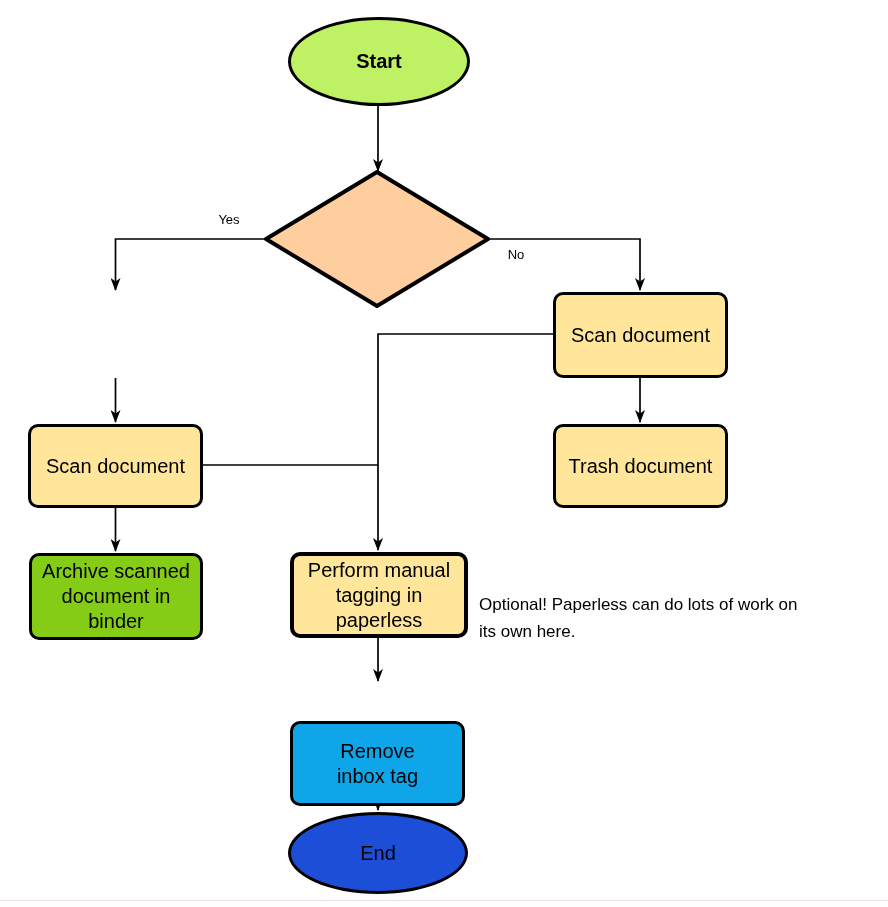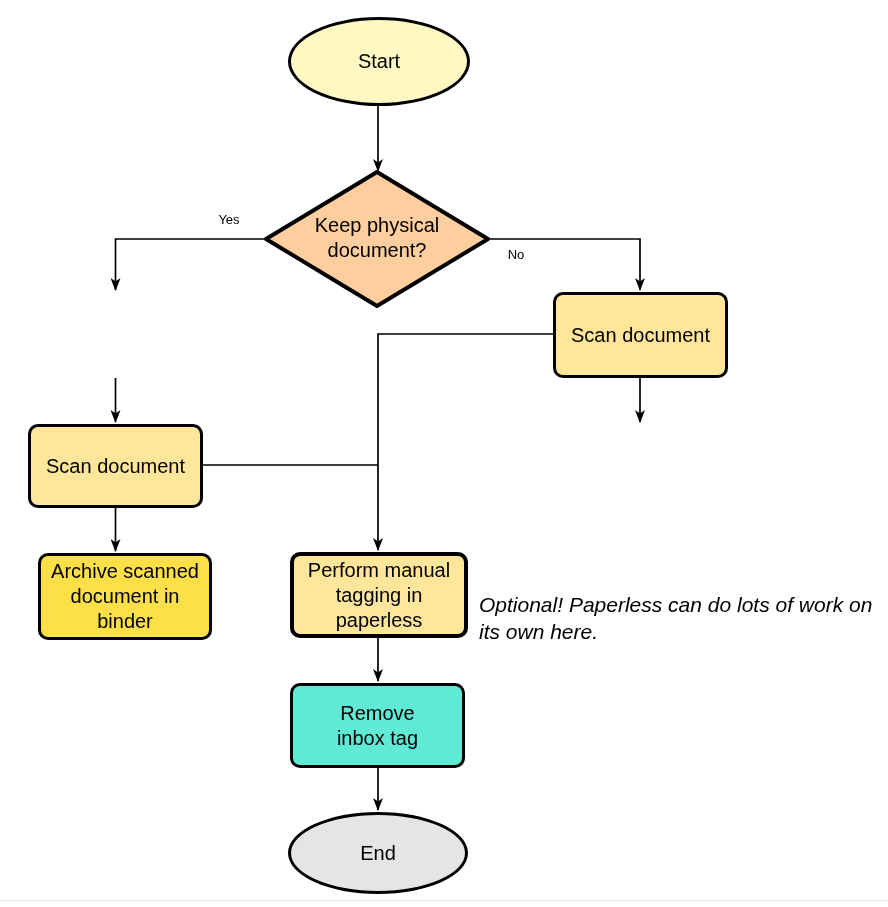--- a/index.html
+++ b/index.html
@@ -21,21 +21,21 @@
     position:absolute;left:277px;top:213px;width:200px;text-align:center;
     font-size:20px;line-height:25px;white-space:pre-line;
   }
   .edge-label{
     position:absolute;top:208px;font-size:13px;line-height:23px;text-align:center;
   }
   .edge-label.yes{left:205px;width:48px;}
   .edge-label.no{left:493px;width:46px;margin-top:35px;}
   .annotation{
     position:absolute;left:479px;top:591px;
-    font-size:21px;line-height:27px;font-style:italic;white-space:pre;
+    font-size:17px;line-height:27px;white-space:pre;
   }
   .bottom-hairline{position:absolute;left:0;top:900px;width:888px;height:1px;}
 </style>
 </head>
 <body>
 
 <div class="canvas">
 
   <svg class="edge-layer" width="888" height="907">
     <defs>
@@ -49,46 +49,45 @@
     <path class="edge" d="M115.5,378 V422" marker-end="url(#arrowhead)"></path>
     <path class="edge" d="M115.5,508 V551" marker-end="url(#arrowhead)"></path>
     <path class="edge" d="M640,378 V422" marker-end="url(#arrowhead)"></path>
     <path class="edge" d="M553,334 H378 V550" marker-end="url(#arrowhead)"></path>
     <path class="edge" d="M203,465 H378"></path>
     <path class="edge" d="M378,638 V681" marker-end="url(#arrowhead)"></path>
     <path class="edge" d="M378,768 V810" marker-end="url(#arrowhead)"></path>
     <polygon points="377,172 488,239 377,306 266,239" stroke="#000000" stroke-width="4" stroke-linejoin="round" fill="#FFCE9E"></polygon>
   </svg>
 
-  <div class="node terminal" style="left: 288px; top: 17px; width: 182px; height: 89px; background-color: #fef9c3;">Start</div>
+  <div class="node terminal" style="left: 288px; top: 17px; width: 182px; height: 89px; background-color: #bef264; font-weight: bold;">Start</div>
 
-  <div class="decision-label">Keep physical
-document?</div>
 
   <div class="edge-label yes">Yes</div>
 
   <div class="edge-label no">No</div>
 
 
   <div class="node" style="left: 28px; top: 424px; width: 175px; height: 84px; background-color: rgb(255, 230, 155);">Scan document</div>
 
-  <div class="node" style="left: 38px; top: 553px; width: 174px; height: 87px; background-color: #fde047;">Archive scanned
+  <div class="node" style="left: 29px; top: 553px; width: 174px; height: 87px; background-color: #84cc16;">Archive scanned
 document in
 binder</div>
 
   <div class="node" style="left: 553px; top: 292px; width: 175px; height: 86px; background-color: rgb(255, 230, 155);">Scan document</div>
 
+  <div class="node" style="left: 553px; top: 424px; width: 175px; height: 84px; background-color: rgb(255, 230, 155);">Trash document</div>
 
   <div class="node thick" style="left: 290px; top: 552px; width: 178px; height: 86px; background-color: rgb(255, 230, 155);">Perform manual
 tagging in
 paperless</div>
 
-  <div class="node" style="left: 290px; top: 683px; width: 175px; height: 85px; background-color: #5eead4;">Remove
+  <div class="node" style="left: 290px; top: 721px; width: 175px; height: 85px; background-color: #0ea5e9;">Remove
 inbox tag</div>
 
-  <div class="node terminal" style="left: 288px; top: 812px; width: 180px; height: 82px; background-color: #e5e5e5;">End</div>
+  <div class="node terminal" style="left: 288px; top: 812px; width: 180px; height: 82px; background-color: #1d4ed8;">End</div>
 
   <div class="annotation">Optional! Paperless can do lots of work on
 its own here.</div>
 
   <div class="bottom-hairline" style="background-color: rgb(241, 226, 226);"></div>
 
 </div>
 
 </body></html>

